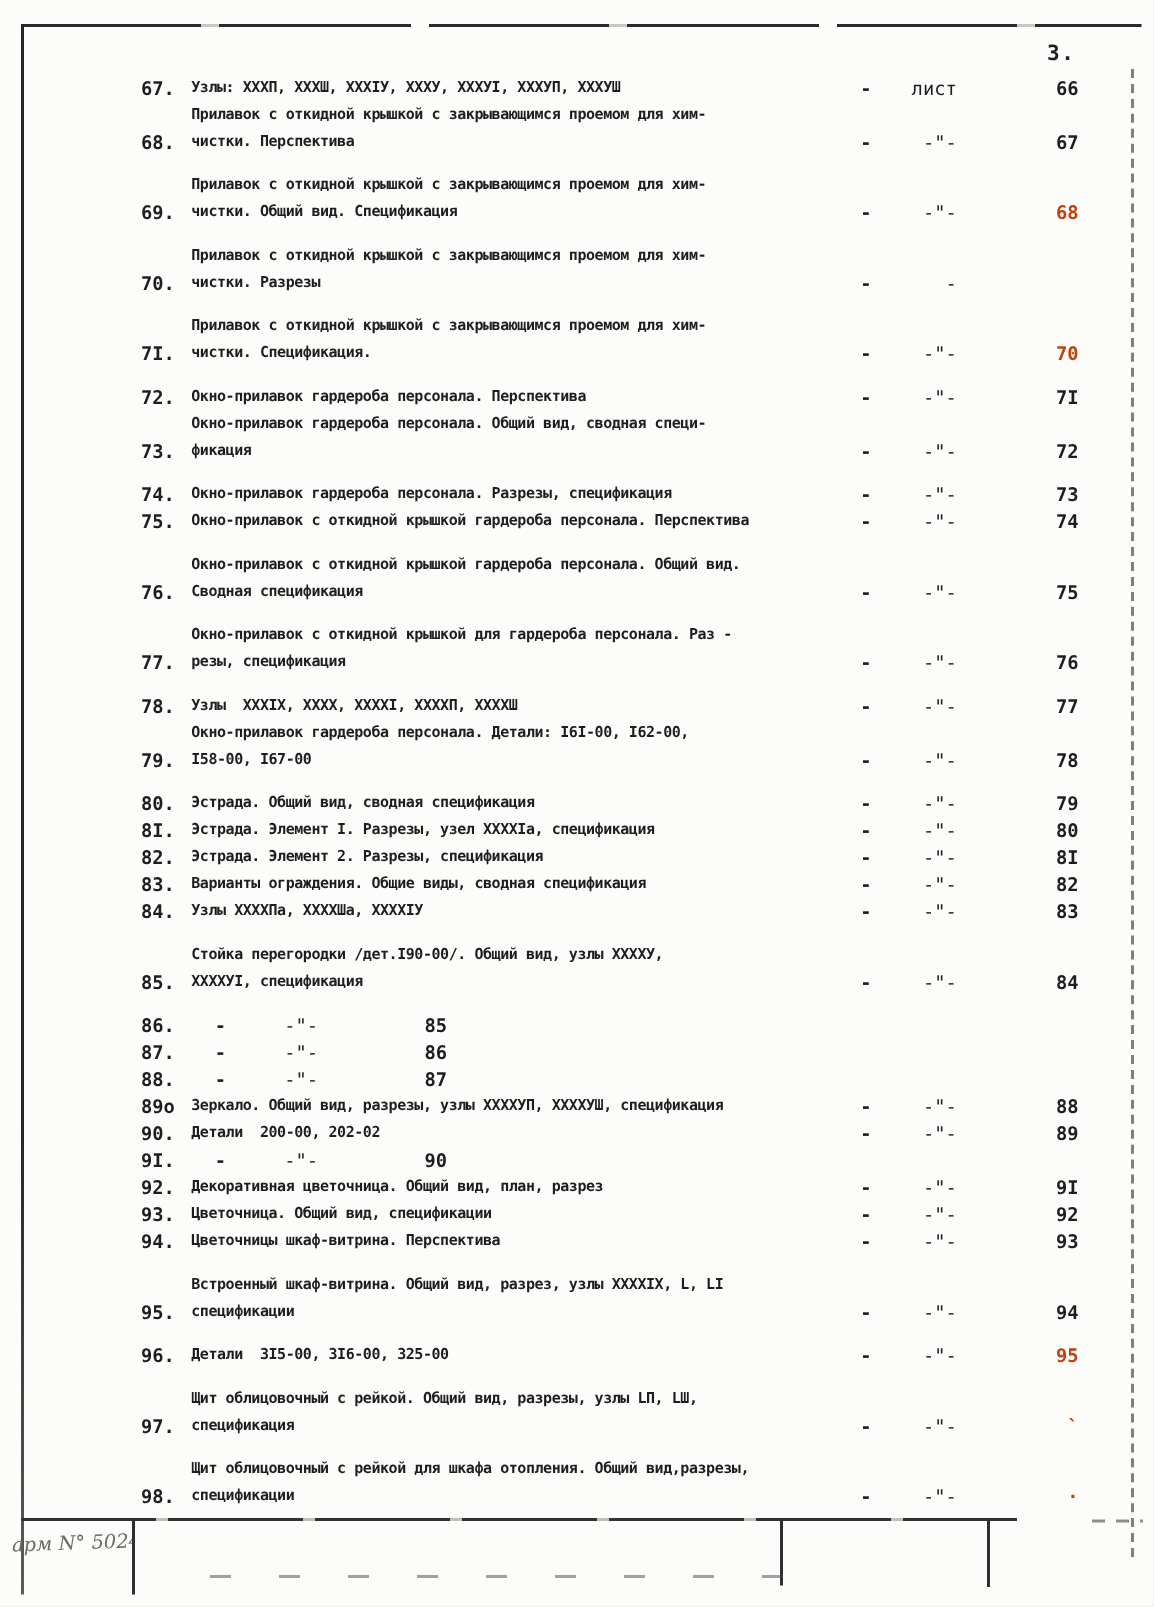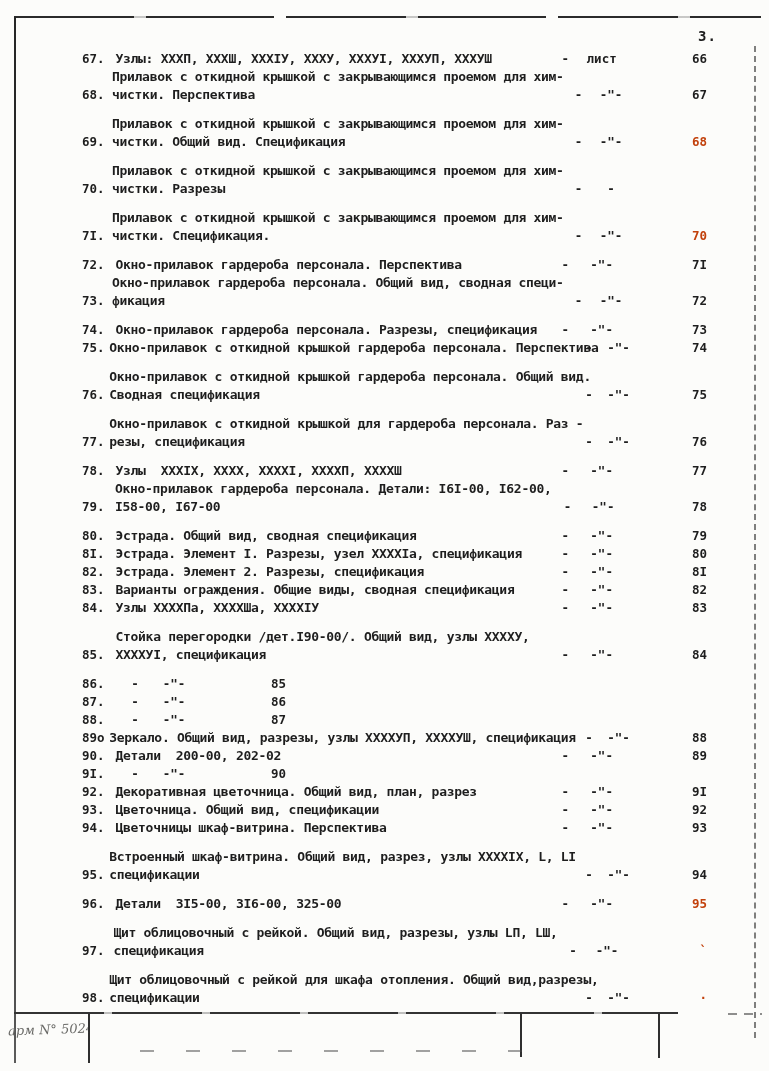--- a/index.html
+++ b/index.html
@@ -23,27 +23,27 @@
   }
   .rule-right {
     position:absolute; left:754px; top:46px; height:992px; width:0;
     border-left:2px dashed rgba(60,60,60,.65);
   }
   .page-num {
     position:absolute; left:698px; top:28px;
     font-size:14px; font-weight:700; letter-spacing:1px;
   }
   
-  .toc { position:absolute; left:4px; top:50px; width:703px; }
+  .toc { position:absolute; left:16px; top:50px; width:703px; }
   .row { display:flex; align-items:flex-end; padding-left:78px; line-height:18px; }
   .row.gap { margin-top:11px; }
   .num   { width:36px; font-size:12.5px; font-weight:700; white-space:pre; }
-  .desc  { width:466px; font-size:13px; font-weight:700; white-space:pre; letter-spacing:-0.3px; }
+  .desc  { width:466px; font-size:10px; font-weight:700; white-space:pre; letter-spacing:-0.3px; }
   .dash  { width:26px; margin-left:4px; text-align:center; font-size:12.5px; font-weight:700; }
-  .ditto { width:52px; text-align:center; font-size:12.5px; font-weight:700; }
+  .ditto { width:52px; text-align:right; font-size:12.5px; font-weight:400; }
   .sheet { width:70px; padding-left:16px; font-size:12.5px; font-weight:700;text-align:right; }
   .sheet.faint, .faint { color:#c2410c; }
   
   .rule-bottom {
     position:absolute; left:14px; top:1012px; width:664px; height:2px;
     background:repeating-linear-gradient(90deg,#333 0 90px,rgba(51,51,51,.3) 90px 98px);
   }
   .rule-bottom-right {
     position:absolute; left:728px; top:1013px; width:34px; height:2px;
     background:repeating-linear-gradient(90deg,rgba(51,51,51,.55) 0 9px,transparent 9px 16px);

